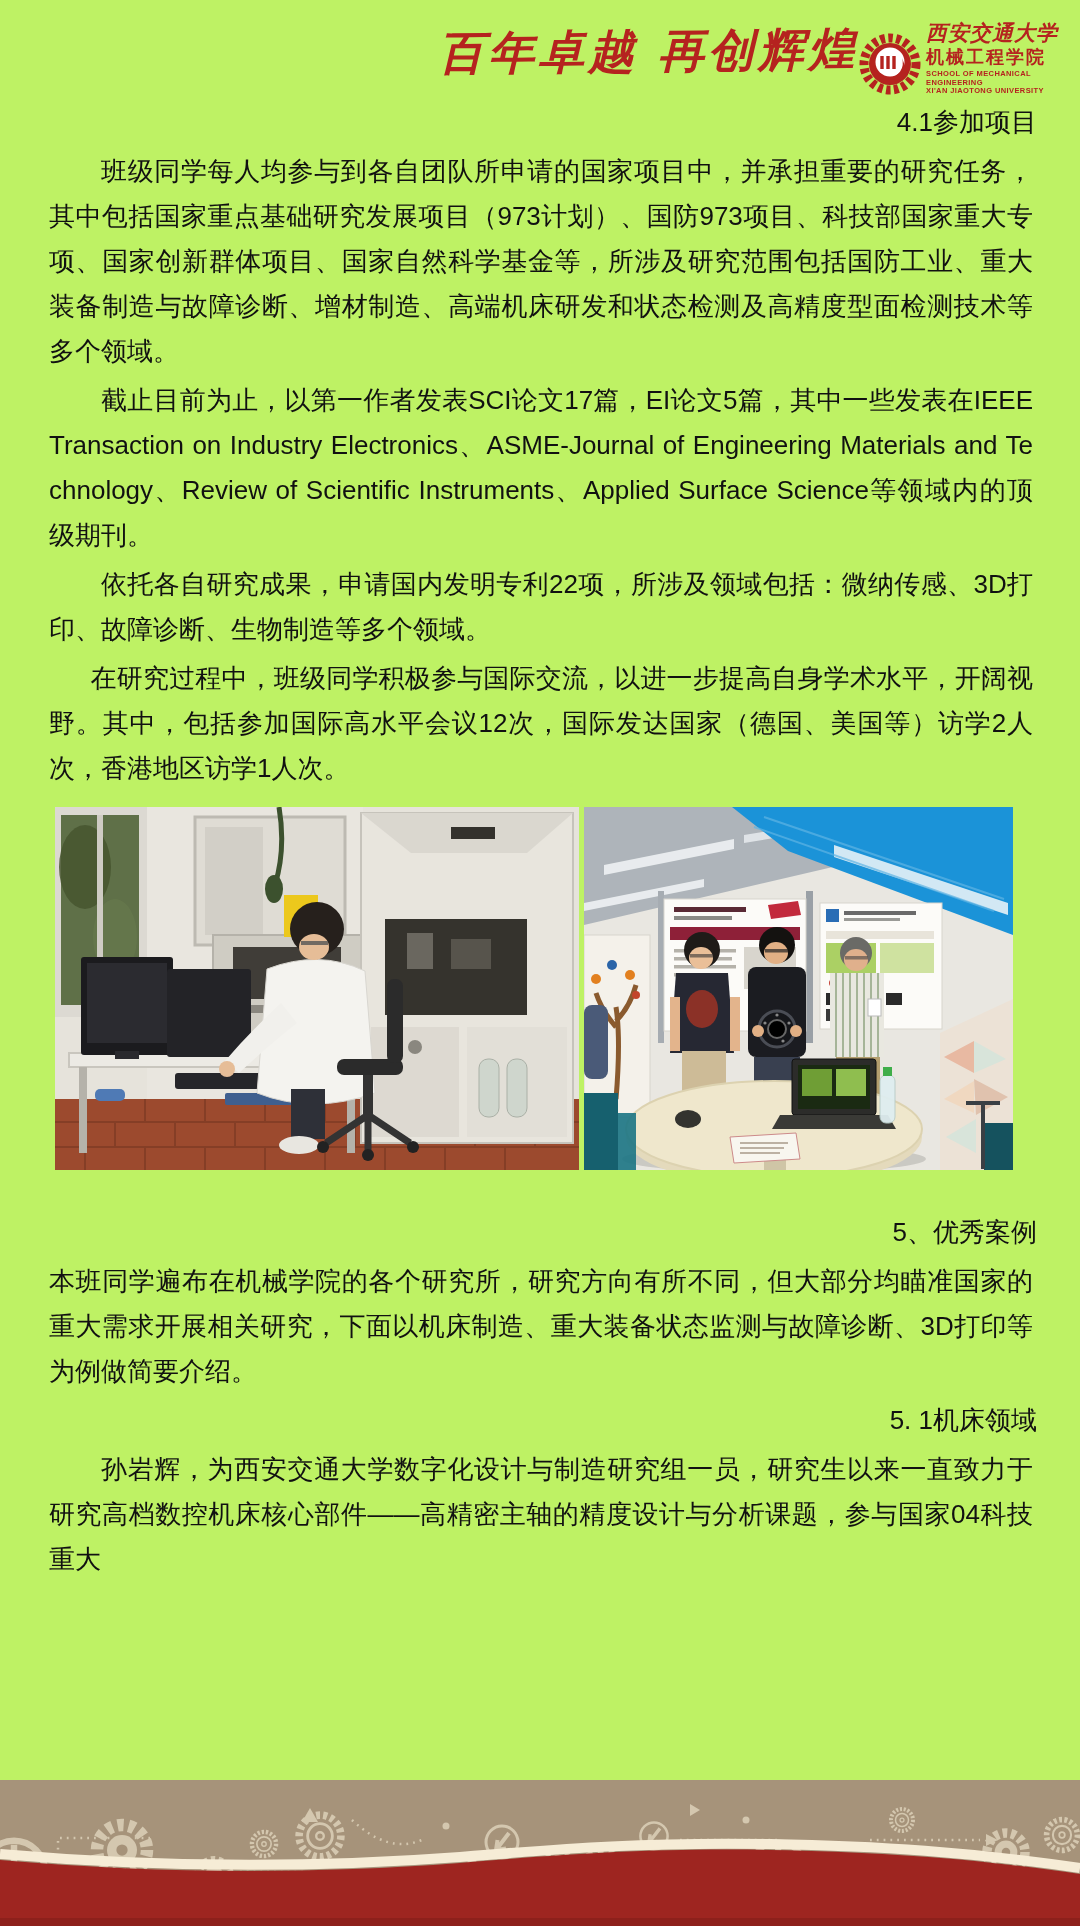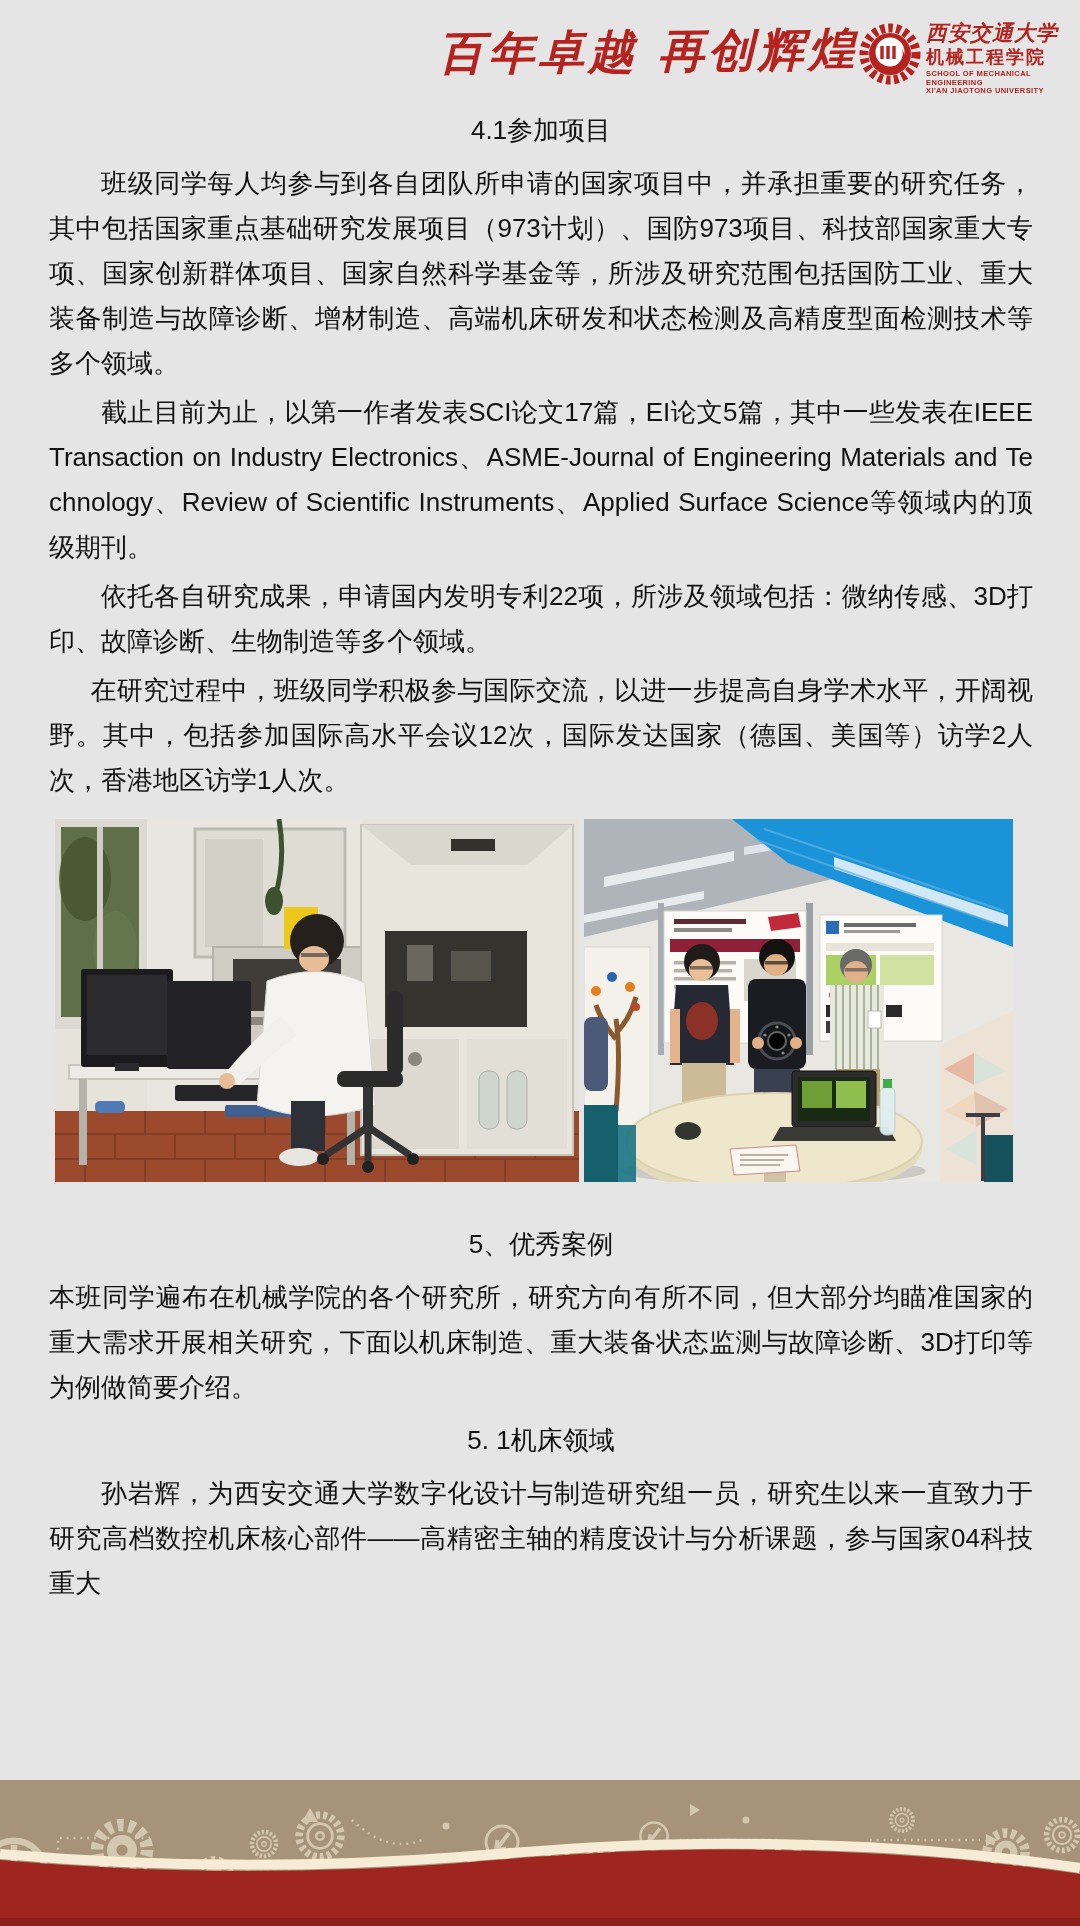--- a/index.html
+++ b/index.html
@@ -1,32 +1,32 @@
 <!DOCTYPE html>
 <html><head>
 <meta charset="utf-8">
 <style>
   html,body{margin:0;padding:0;background:#fff;}
-  .page{position:relative;width:1080px;height:1926px;background:#e5e5e5;overflow:hidden;
+  .page{position:relative;width:1080px;height:1926px;background:#bef264;overflow:hidden;
         font-family:"Liberation Sans","DejaVu Sans",sans-serif;color:#111;}
   
   .slogan{position:absolute;left:438px;top:18px;width:440px;height:70px;
           font-family:"DejaVu Serif",serif;font-style:italic;font-weight:700;
           font-size:46px;line-height:66px;color:#b5231f;letter-spacing:4px;white-space:nowrap;
           transform:rotate(-.6deg);}
-  .logo{position:absolute;left:858px;top:22px;display:flex;align-items:flex-start;}
+  .logo{position:absolute;left:858px;top:22px;display:flex;align-items:flex-end;}
   .logo svg{width:64px;height:64px;flex:0 0 auto;}
   .logo-text{margin-left:4px;color:#b5231f;}
   .logo-uni{font-family:"DejaVu Serif",serif;font-style:italic;font-weight:700;font-size:21px;line-height:22px;letter-spacing:1px;}
   .logo-school{font-weight:700;font-size:18px;line-height:26px;letter-spacing:2px;}
   .logo-eng{font-size:7.5px;line-height:8.5px;letter-spacing:.4px;font-weight:700;}
   
   .doc{position:absolute;left:45px;top:100px;width:992px;font-size:26px;line-height:45px;
        text-align:justify;}
-  .doc h2{margin:8px;font-size:26px;font-weight:400;text-align:center;}
+  .doc h2{margin:0;font-size:26px;font-weight:400;text-align:right;}
   .doc p{margin:4px;word-break:break-all;}
   .ind{text-indent:2em;}
   .ind-sm{text-indent:1.6em;}
   
   .photos{display:flex;gap:5px;margin:16px 0 40px 10px;height:363px;}
   .photos svg{display:block;height:363px;}
   .ph-left{width:524px;}
   .ph-right{width:429px;}
   
   .footer{position:absolute;left:0;bottom:0;width:1080px;height:146px;}

